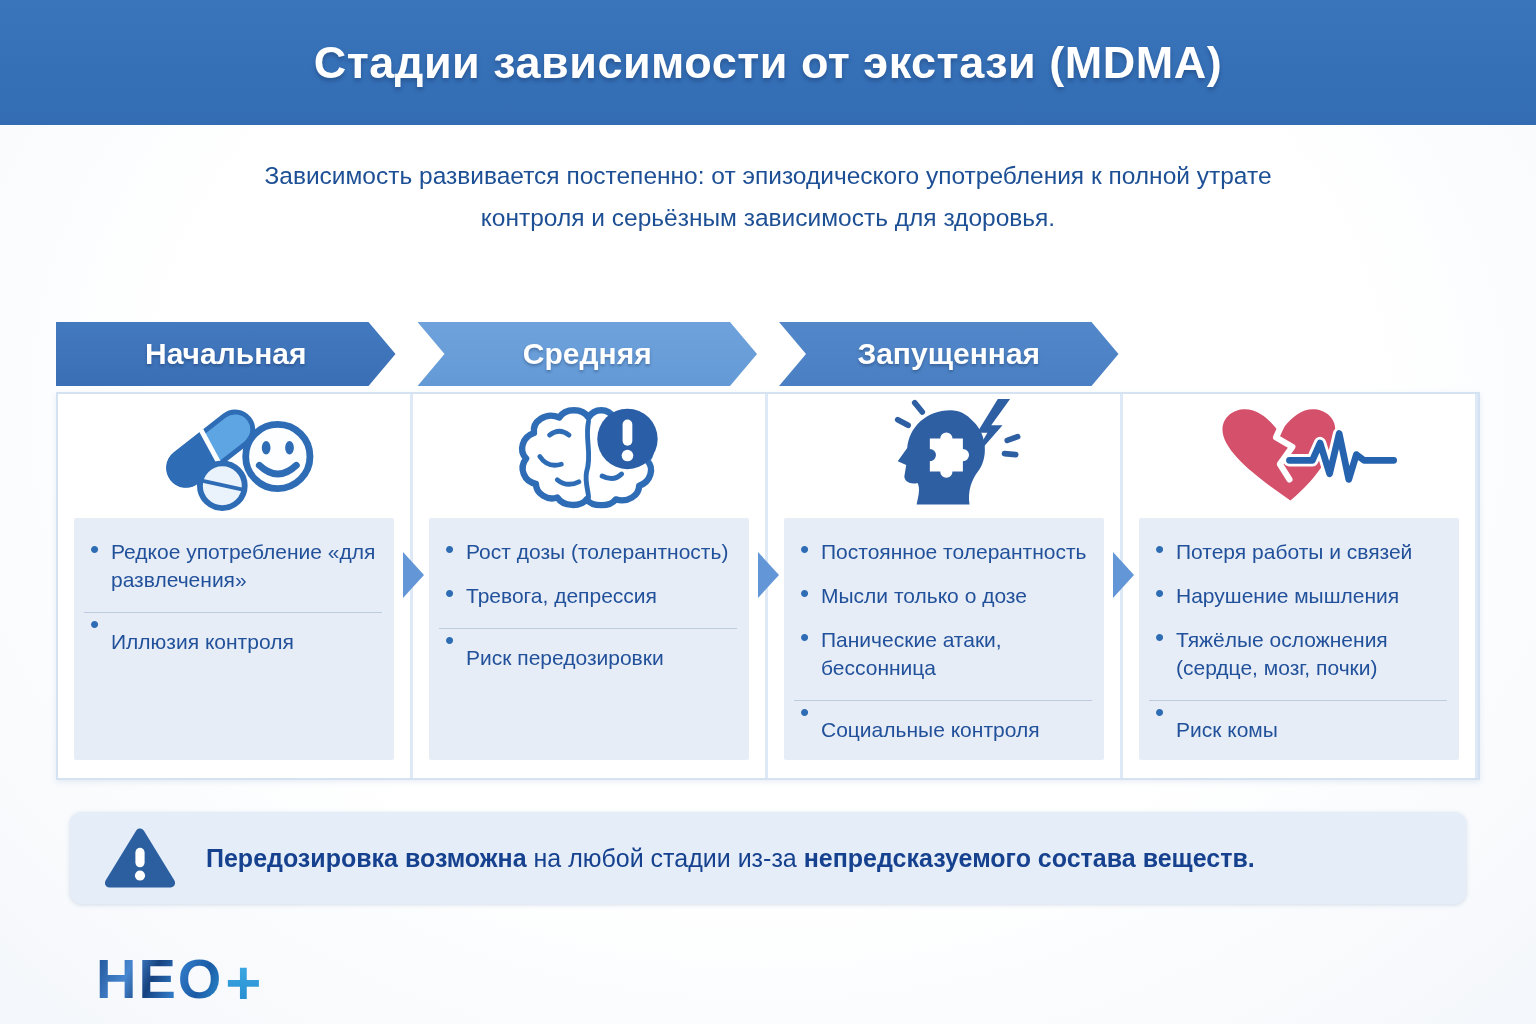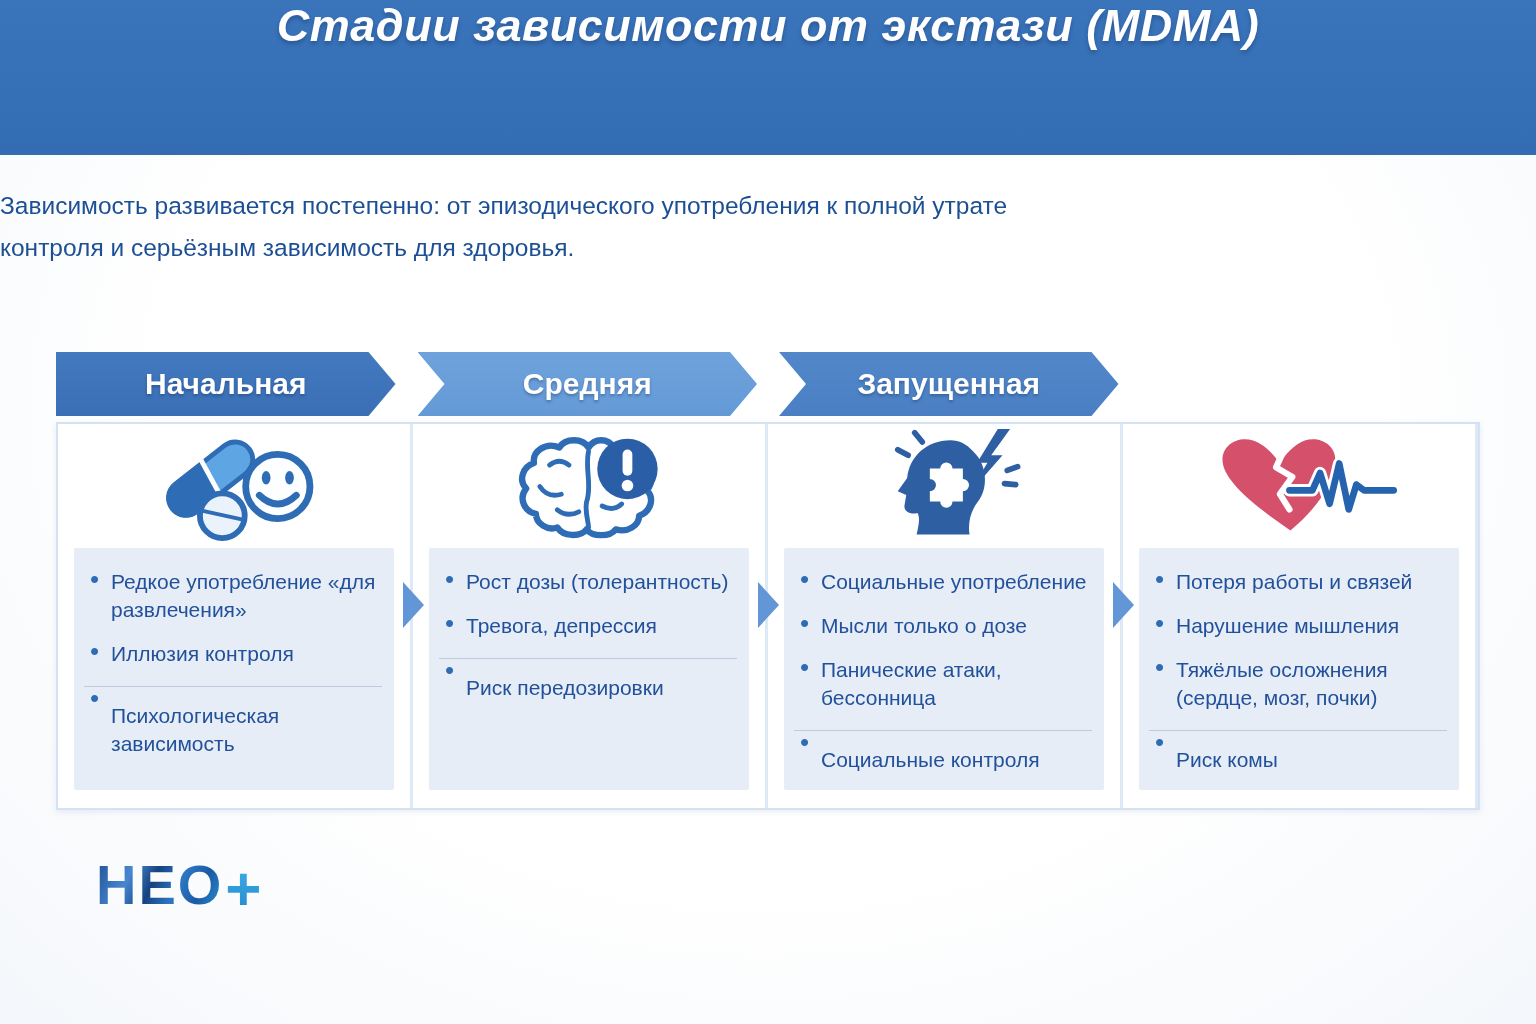--- a/index.html
+++ b/index.html
@@ -5,32 +5,32 @@
   * { margin: 0; padding: 0; box-sizing: border-box; }
   html, body { width: 1536px; height: 1024px; overflow: hidden; }
   body {
     font-family: "Liberation Sans", "DejaVu Sans", sans-serif;
     background: radial-gradient(ellipse at 50% 40%, #ffffff 55%, #f4f7fb 100%);
     color: #1d4f95;
   }
 
   
   .header-band {
-    height: 155px;
+    height: 125px;
     background: linear-gradient(180deg, #3a74bb 0%, #3570b7 60%, #336cb2 100%);
-    display: flex; justify-content: center; font-style: italic;
+    display: flex; align-items: center; justify-content: center;
   }
   .page-title {
     color: #ffffff; font-size: 45px; font-weight: bold; letter-spacing: 0.5px;
     text-shadow: 0 3px 4px rgba(20,40,80,0.35);
   }
 
   
   .intro {
-    margin-top: 30px; 
+    margin-top: 30px; text-align: center;
     font-size: 24.5px; line-height: 42px; font-weight: 500; color: #1d4f95;
   }
 
   
   .stages { margin: 83px 56px 0; position: relative; }
   .arrows-row {
     display: grid; grid-template-columns: repeat(4, 1fr); gap: 22px; height: 64px;
   }
   .stage-arrow {
     display: flex; align-items: center; justify-content: center;
@@ -139,21 +139,20 @@
             <circle cx="131" cy="58" r="33" fill="#fdfeff" stroke="#2e6cb5" stroke-width="7"></circle>
             <ellipse cx="119" cy="49" rx="4.5" ry="7" fill="#2e6cb5"></ellipse>
             <ellipse cx="143" cy="49" rx="4.5" ry="7" fill="#2e6cb5"></ellipse>
             <path d="M112 67 Q131 85 150 67" stroke="#2e6cb5" stroke-width="7" fill="none" stroke-linecap="round"></path>
           </svg>
         </div>
         <div class="list-card">
           <ul>
               <li>Редкое употребление «для развлечения»</li>
               <li>Иллюзия контроля</li>
-              <li>Психологическая зависимость</li>
             </ul>
         </div>
       </div>
 
       <div class="stage-col">
         <div class="icon-zone">
           <svg width="162" height="112" viewBox="0 0 165 115">
             <path d="M82 18 C76 8 58 8 52 18 C38 12 24 22 26 34 C14 38 10 52 18 60 C10 70 16 84 28 86 C28 96 40 104 50 100 C56 110 74 110 80 102 C86 110 104 110 110 102 C122 106 134 98 134 88 C146 84 150 70 142 62 C150 52 146 38 134 34 C136 22 122 12 108 18 C102 8 88 8 82 18 Z" fill="#ffffff" stroke="#2e6cb5" stroke-width="6.5" stroke-linejoin="round"></path>
             <path d="M82 22 C78 40 86 56 80 74 C78 84 82 94 82 100" fill="none" stroke="#2e6cb5" stroke-width="5" stroke-linecap="round"></path>
             <path d="M42 36 q10 -8 20 0" fill="none" stroke="#2e6cb5" stroke-width="5" stroke-linecap="round"></path>
@@ -181,21 +180,21 @@
             <path d="M70 44 h11 a6.5 6.5 0 1 1 13 0 h11 v11 a6.5 6.5 0 1 1 0 13 v11 h-11 a6.5 6.5 0 1 1 -13 0 h-11 v-11 a6.5 6.5 0 1 0 0 -13 z" fill="#ffffff"></path>
             <polygon points="142,2 120,38 131,38 112,70 147,30 135,30 155,2" fill="#2e5fa3"></polygon>
             <path d="M54 6 L62 16" stroke="#2e5fa3" stroke-width="6" stroke-linecap="round"></path>
             <path d="M36 24 L47 30" stroke="#2e5fa3" stroke-width="6" stroke-linecap="round"></path>
             <path d="M152 46 L163 42" stroke="#2e5fa3" stroke-width="6" stroke-linecap="round"></path>
             <path d="M149 60 L161 61" stroke="#2e5fa3" stroke-width="6" stroke-linecap="round"></path>
           </svg>
         </div>
         <div class="list-card">
           <ul>
-              <li>Социальные употребление</li>
+              <li>Постоянное толерантность</li>
               <li>Мысли только о дозе</li>
               <li>Панические атаки, бессонница</li>
               <li>Социальные контроля</li>
             </ul>
         </div>
       </div>
 
       <div class="stage-col">
         <div class="icon-zone">
           <svg width="212" height="110" viewBox="0 0 212 115">
@@ -214,19 +213,29 @@
             </ul>
         </div>
       </div>
 
       <div class="mini-arrow m1"></div>
       <div class="mini-arrow m2"></div>
       <div class="mini-arrow m3"></div>
     </div>
   </section>
 
+  <div class="warning-banner">
+    <span>
+      <svg width="72" height="66" viewBox="0 0 78 70">
+        <path d="M39 8 L72 62 H6 Z" fill="#2b5f9f" stroke="#2b5f9f" stroke-width="10" stroke-linejoin="round"></path>
+        <rect x="34" y="24" width="10" height="21" rx="5" fill="#ffffff"></rect>
+        <circle cx="39" cy="54" r="5.5" fill="#ffffff"></circle>
+      </svg>
+    </span>
+    <p class="warning-text"><b>Передозировка возможна</b><span> на любой стадии из-за </span><b>непредсказуемого состава веществ.</b></p>
+  </div>
 
   <div class="logo">
     <span class="logo-neo">НЕО</span>
     <span class="logo-plus">+</span>
   </div>
 
 </div>
 
 </body></html>

